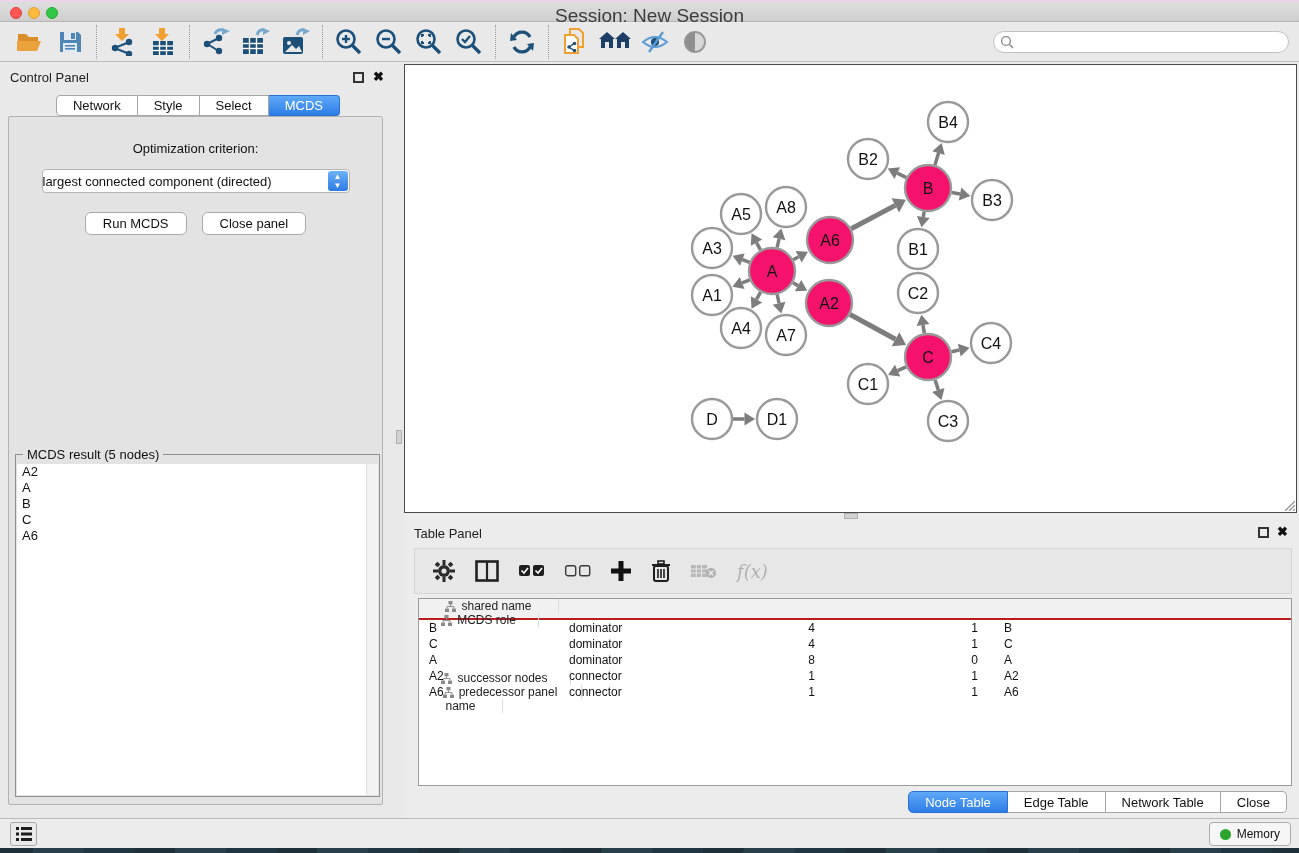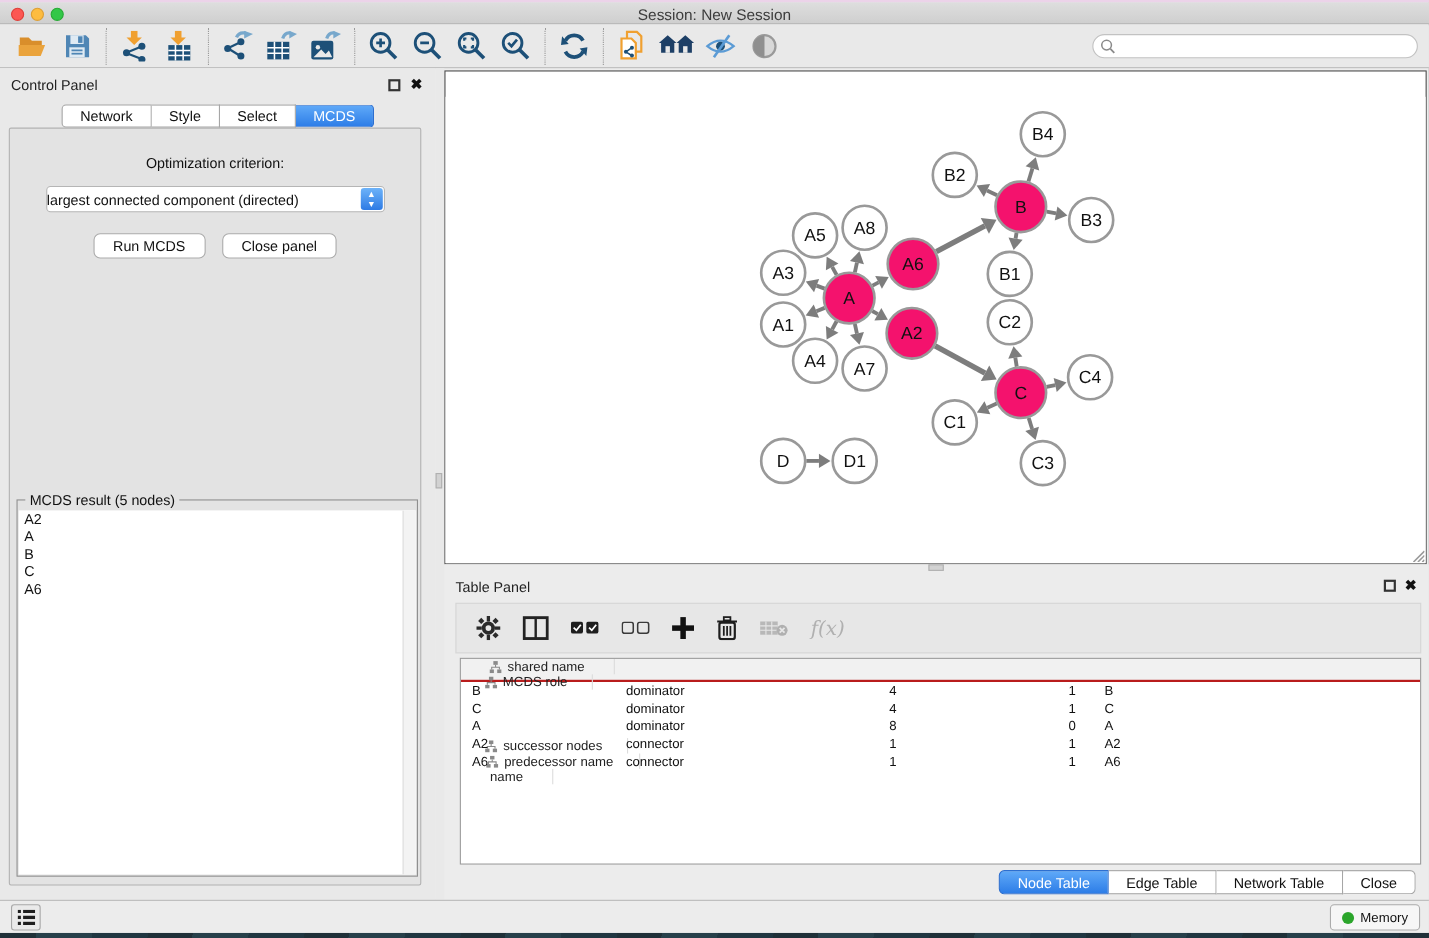--- a/index.html
+++ b/index.html
@@ -11,21 +11,21 @@
 
   
   .titlebar { position:absolute; left:0; top:0; width:100%; height:22px;
               background:linear-gradient(#dedede,#cfcfcf); border-top:2px solid #ecd3e9;
               border-bottom:1px solid #b5b5b5; }
   .tl { position:absolute; top:5px; width:12px; height:12px; border-radius:50%; }
   .tl.red{ left:10px; background:#fc5753; border:1px solid #df3e38;}
   .tl.yellow{ left:28px; background:#fdbc40; border:1px solid #de9f34;}
   .tl.green{ left:46px; background:#33c748; border:1px solid #27aa35;}
   .title-text { position:absolute; left:0; right:0; top:3px; text-align:center;
-                font-size:14px; color:#3c3c3c; }
+                font-size:19px; color:#3c3c3c; }
 
   
   .toolbar { position:absolute; left:0; top:23px; width:100%; height:39px; background:#e9e9e9;
              border-bottom:1px solid #bdbdbd; display:flex; align-items:center; padding-left:10px; }
   .tbtn { width:40px; height:34px; display:flex; align-items:center; justify-content:center; }
   .tsep { height:34px; border-left:1px dotted #9a9a9a; margin:0 6px; }
   .search-wrap { margin-left:auto; margin-right:10px; width:296px; height:22px; background:#fff;
                  border:1px solid #c2c2c2; border-radius:12px; display:flex; align-items:center; padding-left:6px; }
   .search-input { border:none; outline:none; flex:1; height:18px; font-size:12px; background:transparent; }
 
@@ -526,21 +526,21 @@
             </div>
             <div class="th-cell" style="width: 163px;">
               <svg width="11" height="11" viewBox="0 0 11 11">
                 <g fill="#8a8a8a">
                   <rect x="3.5" y="0" width="4" height="3.4"></rect>
                   <rect x="0" y="7.6" width="4" height="3.4"></rect>
                   <rect x="7" y="7.6" width="4" height="3.4"></rect>
                 </g>
                 <path d="M5.5 3.4 v2 M2 7.6 v-2 h7 v2" stroke="#8a8a8a" stroke-width="1" fill="none"></path>
               </svg>
-              <span>predecessor name</span>
+              <span>predecessor panel</span>
             </div>
             <div class="th-cell" style="width: 84px;">
               <span>name</span>
             </div>
           </div>
       <div id="tp-tbody">
             <div class="tr-row">
               <div class="td-cell" style="width: 140px; text-align: left; padding: 0px 0px 0px 10px;">B</div>
               <div class="td-cell" style="width: 120px; text-align: left; padding: 0px 0px 0px 10px;">dominator</div>
               <div class="td-cell" style="width: 152px; text-align: right; padding: 0px 16px 0px 0px;">4</div>

